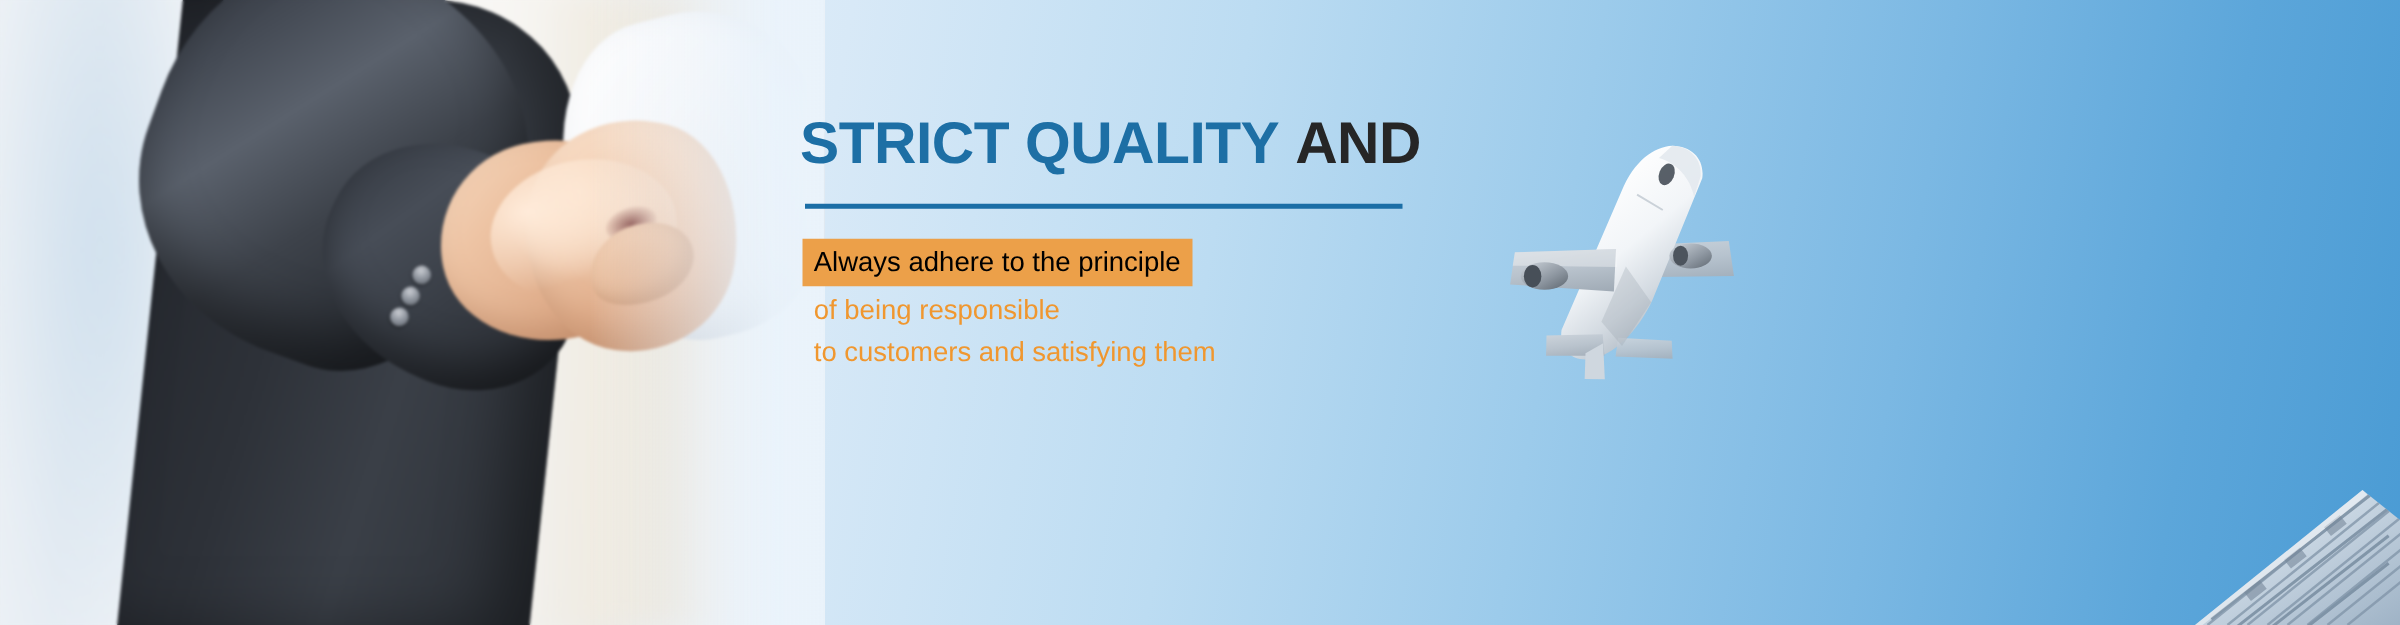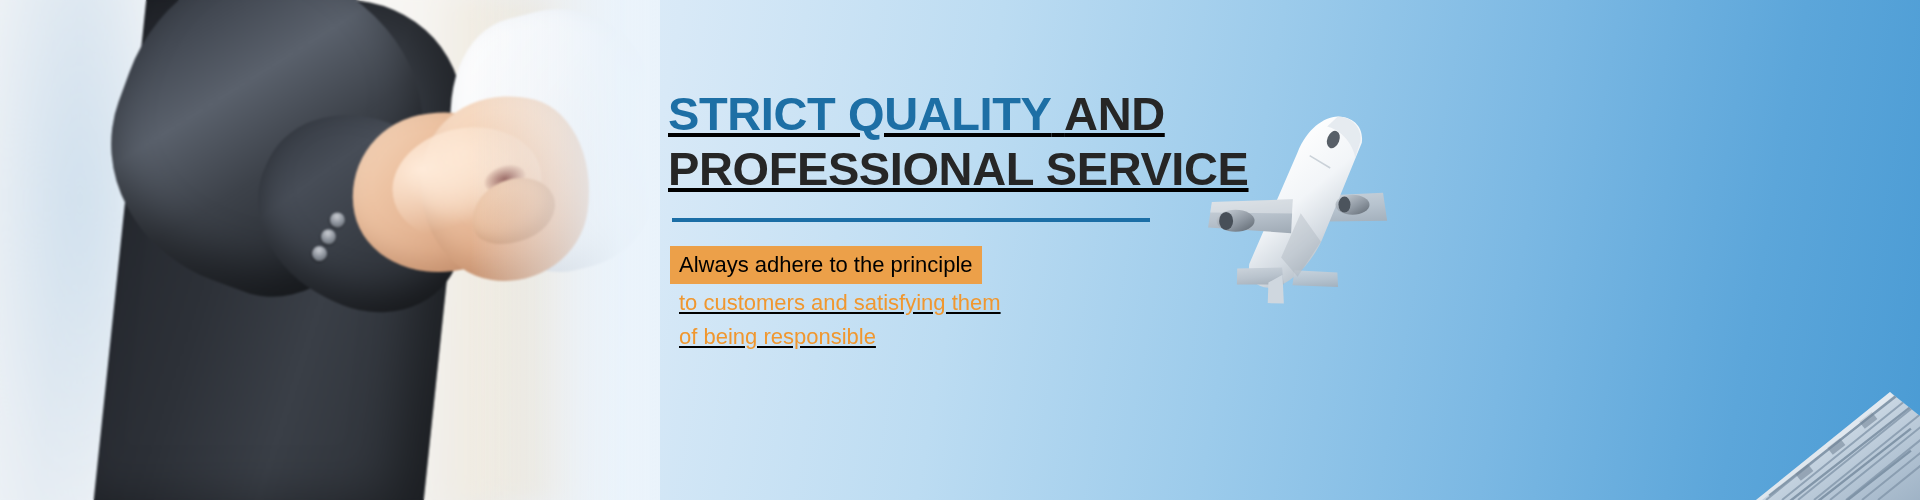--- a/index.html
+++ b/index.html
@@ -226,24 +226,23 @@
     right: 0;
     bottom: 0;
     width: 360px;
     height: 180px;
     overflow: hidden;
   }
 
   
   .content {
     position: absolute;
-    left: 668px;
+    left: 640px;
     top: 86px;
     width: 700px;
-    text-decoration: underline;
   }
   .headline {
     margin: 0;
     font-size: 47px;
     line-height: 55px;
     font-weight: bold;
     letter-spacing: -0.4px;
     color: #262626;
     white-space: nowrap;
   }
@@ -403,27 +402,26 @@
       <path d="M196 180 L330 72 L334 76 L202 180 Z" fill="#ffffff" opacity=".45"></path>
     </svg>
   </div>
 
   <div class="content">
 
     <h1 class="headline">
       <span class="hl-blue">STRICT QUALITY</span><span>&nbsp;</span><span class="hl-dark">AND</span>
     </h1>
 
-    <h1 class="headline">PROFESSIONAL SERVICE</h1>
 
     <div class="rule"></div>
 
     <div class="sub">
       <div>
         <span class="sub-line sub-line-1">Always adhere to the principle</span>
       </div>
+      <div class="sub-line sub-line-2">of being responsible</div>
       <div class="sub-line sub-line-3">to customers and satisfying them</div>
-      <div class="sub-line sub-line-2">of being responsible</div>
     </div>
 
   </div>
 
 </div>
 
 </body></html>

